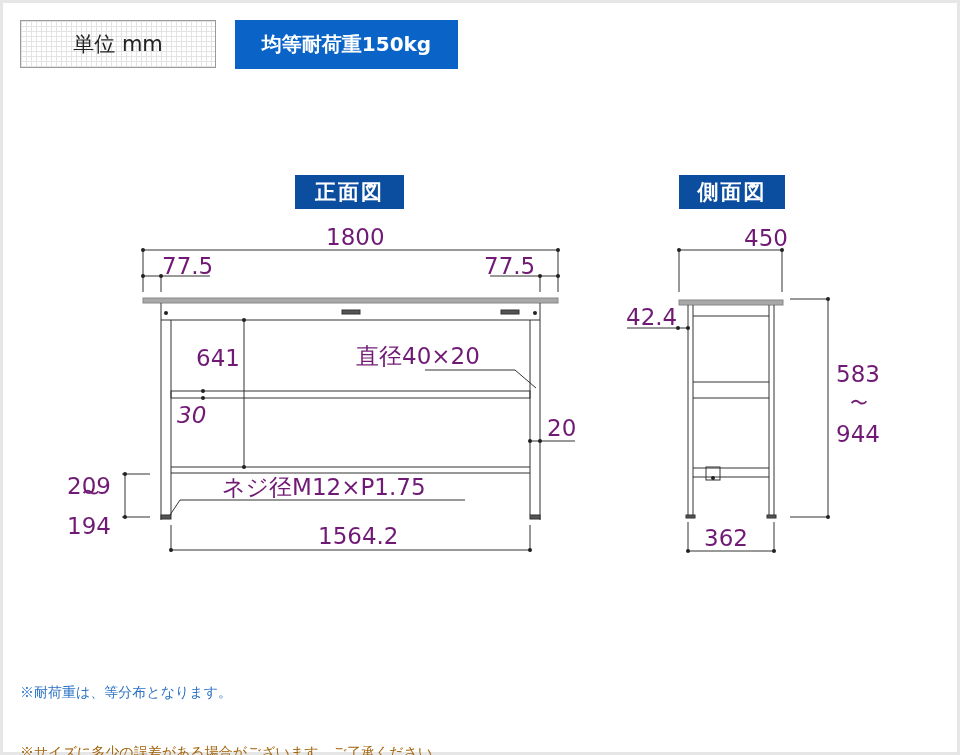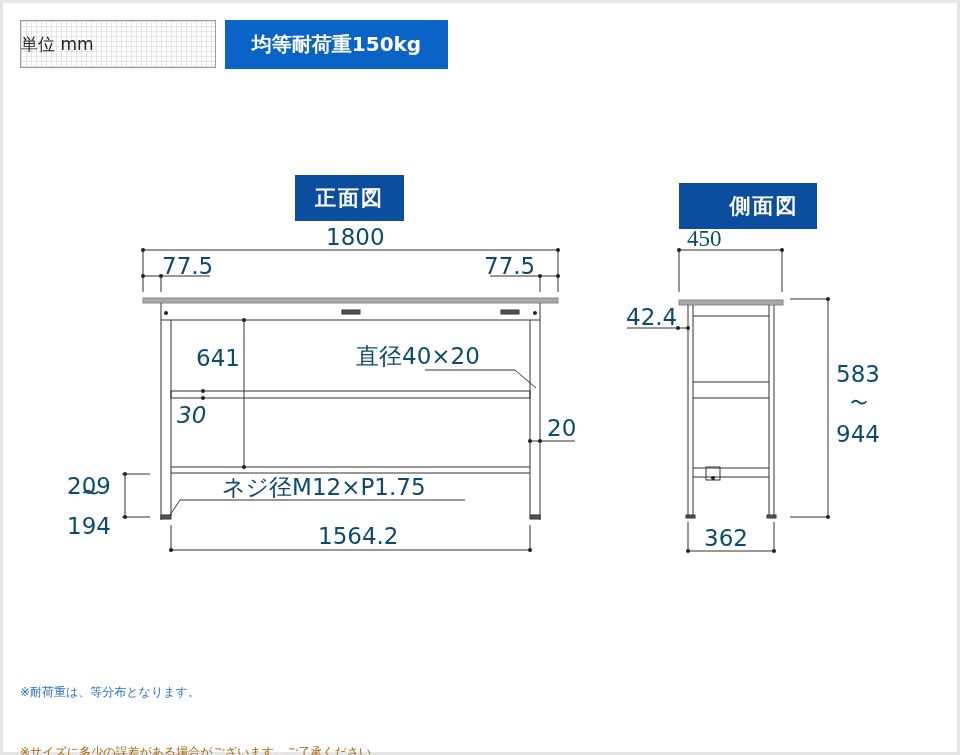--- a/index.html
+++ b/index.html
@@ -2,45 +2,45 @@
 <html><head>
 <meta charset="utf-8">
 <style>
   html, body { margin:0; padding:0; }
   body { width:960px; height:755px; background:#e6e6e6; font-family:"DejaVu Sans", sans-serif; position:relative; overflow:hidden; }
   .frame { position:absolute; left:3px; top:3px; width:954px; height:749px; background:#fff; }
   .unit-box { position:absolute; left:20px; top:20px; width:196px; height:48px; border:1px solid #9a9a9a; box-sizing:border-box;
     background-color:#fff;
     background-image: linear-gradient(#e3e3e3 1px, transparent 1px), linear-gradient(90deg, #e3e3e3 1px, transparent 1px);
     background-size:5px 5px;
-    display:flex; align-items:center; font-size:17px; color:#222; }
-  .load-box { position:absolute; left:225px; top:20px; width:223px; height:49px; background:#0a64c8; color:#fff;
+    display:flex; align-items:center; justify-content:center; font-size:21px; color:#222; }
+  .load-box { position:absolute; left:235px; top:20px; width:223px; height:49px; background:#0a64c8; color:#fff;
     display:flex; align-items:center; justify-content:center; font-size:20px; font-weight:bold; letter-spacing:0px; }
   .view-title { position:absolute; background:#0b4d9e; color:#fff; font-weight:bold; font-size:21px;
-    display:flex; align-items:center; justify-content:center; height:46px; letter-spacing:2px; }
+    display:flex; align-items:center; justify-content:center; height:34px; letter-spacing:2px; }
   svg.drawing { position:absolute; left:0; top:0; }
-  .dim { position:absolute; font-size:23px; color:#0c4a6e; line-height:1; white-space:nowrap; }
-  .note { position:absolute; left:20px; font-size:12px; white-space:nowrap; }
+  .dim { position:absolute; font-size:23px; color:#701a75; line-height:1; white-space:nowrap; }
+  .note { position:absolute; left:20px; font-size:14px; white-space:nowrap;font-family:Liberation Serif, serif; }
   .note.blue { color:#2b72c5; top:684px; }
   .note.black { color:#a16207; top:744px; }
 </style>
 </head>
 <body>
 
 <div class="frame"></div>
 
 <div class="unit-box">
     <span>単位 mm</span>
   </div>
 <div class="load-box">
     <span>均等耐荷重150kg</span>
   </div>
 
 <div class="view-title" style="left:295px; top:175px; width:109px;">正面図</div>
-<div class="view-title" style="left:679px; top:183px; width:106px;padding-left:32px;">側面図</div>
+<div class="view-title" style="left:679px; top:175px; width:106px;">側面図</div>
 
 <svg class="drawing" width="960" height="755">
   <g stroke="#333" stroke-width="1" fill="none">
 
     <line x1="143" y1="250" x2="558" y2="250"></line>
     <line x1="143" y1="250" x2="143" y2="292"></line>
     <line x1="558" y1="250" x2="558" y2="292"></line>
 
     <line x1="143" y1="276" x2="210" y2="276"></line>
     <line x1="161" y1="276" x2="161" y2="292"></line>
@@ -147,21 +147,21 @@
 <div class="dim" style="left:196px; top:347px;">641</div>
 <div class="dim" style="left:356px; top:345px;">直径40×20</div>
 <div class="dim" style="left:177px; top:404px;font-style:italic;">30</div>
 <div class="dim" style="left:547px; top:417px;">20</div>
 <div class="dim" style="left:67px; top:475px;">209</div>
 <div class="dim" style="left:82px; top:484px; font-size:18px;">〜</div>
 <div class="dim" style="left:67px; top:515px;">194</div>
 <div class="dim" style="left:222px; top:476px;">ネジ径M12×P1.75</div>
 <div class="dim" style="left:318px; top:525px;">1564.2</div>
 
-<div class="dim" style="left:687px; top:227px;font-family:Liberation Serif, serif;">450</div>
+<div class="dim" style="left:744px; top:227px;">450</div>
 <div class="dim" style="left:626px; top:306px;">42.4</div>
 <div class="dim" style="left:836px; top:363px;">583</div>
 <div class="dim" style="left:850px; top:394px; font-size:18px;">〜</div>
 <div class="dim" style="left:836px; top:423px;">944</div>
 <div class="dim" style="left:704px; top:527px;">362</div>
 
 <div class="note blue">※耐荷重は、等分布となります。</div>
 <div class="note black">※サイズに多少の誤差がある場合がございます。ご了承ください。</div>
 
 </body></html>

